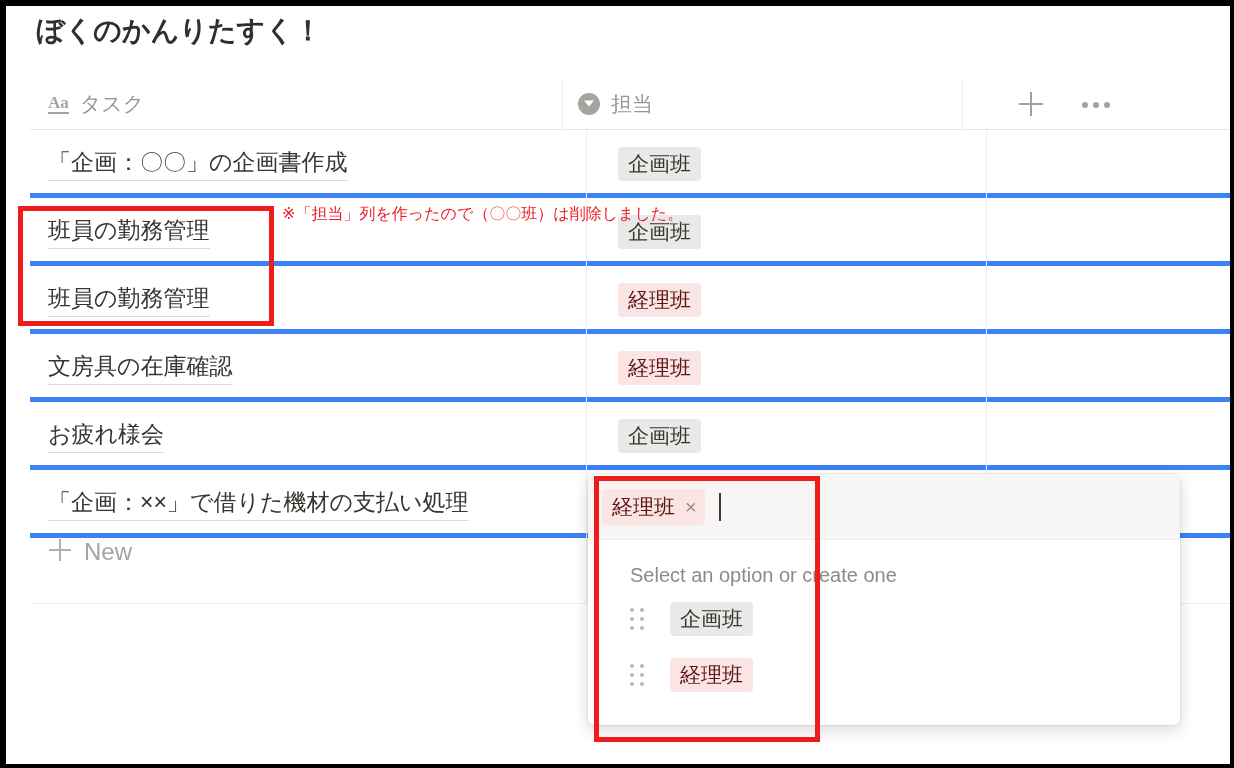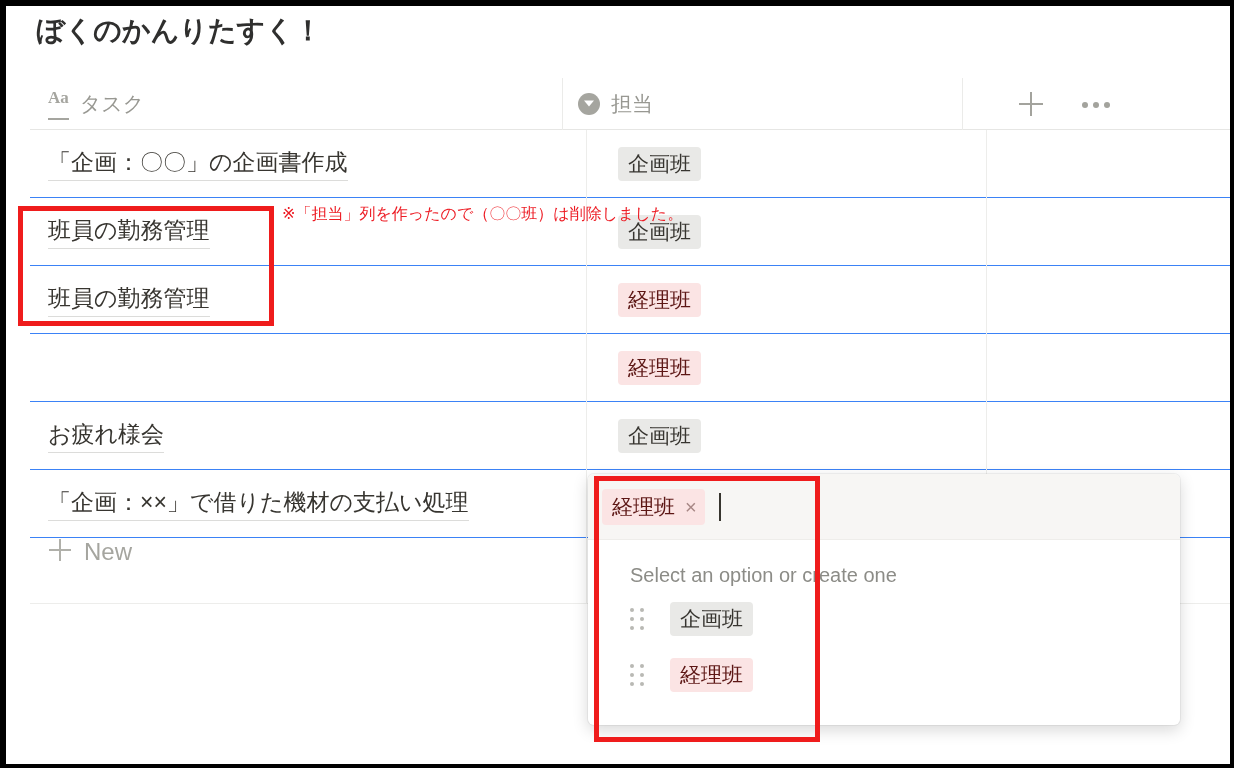--- a/index.html
+++ b/index.html
@@ -58,21 +58,21 @@
   }
 
   .icon-aa {
     display: inline-block;
     font-size: 17px;
     font-weight: 700;
     color: #a5a59f;
     border-bottom: 2px solid #a5a59f;
     line-height: 1.0;
     margin-right: 11px;
-    padding-bottom: 12px;
+    padding-bottom: 1px;
     font-family: "Liberation Serif", serif;
   }
   .icon-select {
     display: inline-block;
     width: 22px; height: 22px;
     border-radius: 50%;
     background: #a5a59f;
     margin-right: 11px;
     position: relative;
     flex: 0 0 auto;
@@ -104,21 +104,21 @@
     border-radius: 50%; background: #a3a39d; display: block;
   }
   #btn-more i:nth-child(1) { left: 4px; }
   #btn-more i:nth-child(2) { left: 15px; }
   #btn-more i:nth-child(3) { left: 26px; }
 
   .row {
     position: relative;
     height: 68px;
     width: 1200px;
-    border-bottom: 1px solid #3b82f6;
+    border-bottom: 5px solid #3b82f6;
   }
   .cell-task {
     position: absolute;
     left: 18px; top: 0; height: 68px;
     display: flex; align-items: center;
     font-size: 23px;
     color: #373530;
     white-space: nowrap;
   }
   .cell-task span {
@@ -300,20 +300,23 @@
           <span>班員の勤務管理</span>
         </div>
       <div class="cell-tag">
           <span class="tag tag-red">経理班</span>
         </div>
     </div>
 
     <div class="row">
       <div class="col-sep sep1"></div>
       <div class="col-sep sep2"></div>
+      <div class="cell-task">
+          <span>文房具の在庫確認</span>
+        </div>
       <div class="cell-tag">
           <span class="tag tag-red">経理班</span>
         </div>
     </div>
 
     <div class="row">
       <div class="col-sep sep1"></div>
       <div class="col-sep sep2"></div>
       <div class="cell-task">
           <span>お疲れ様会</span>

